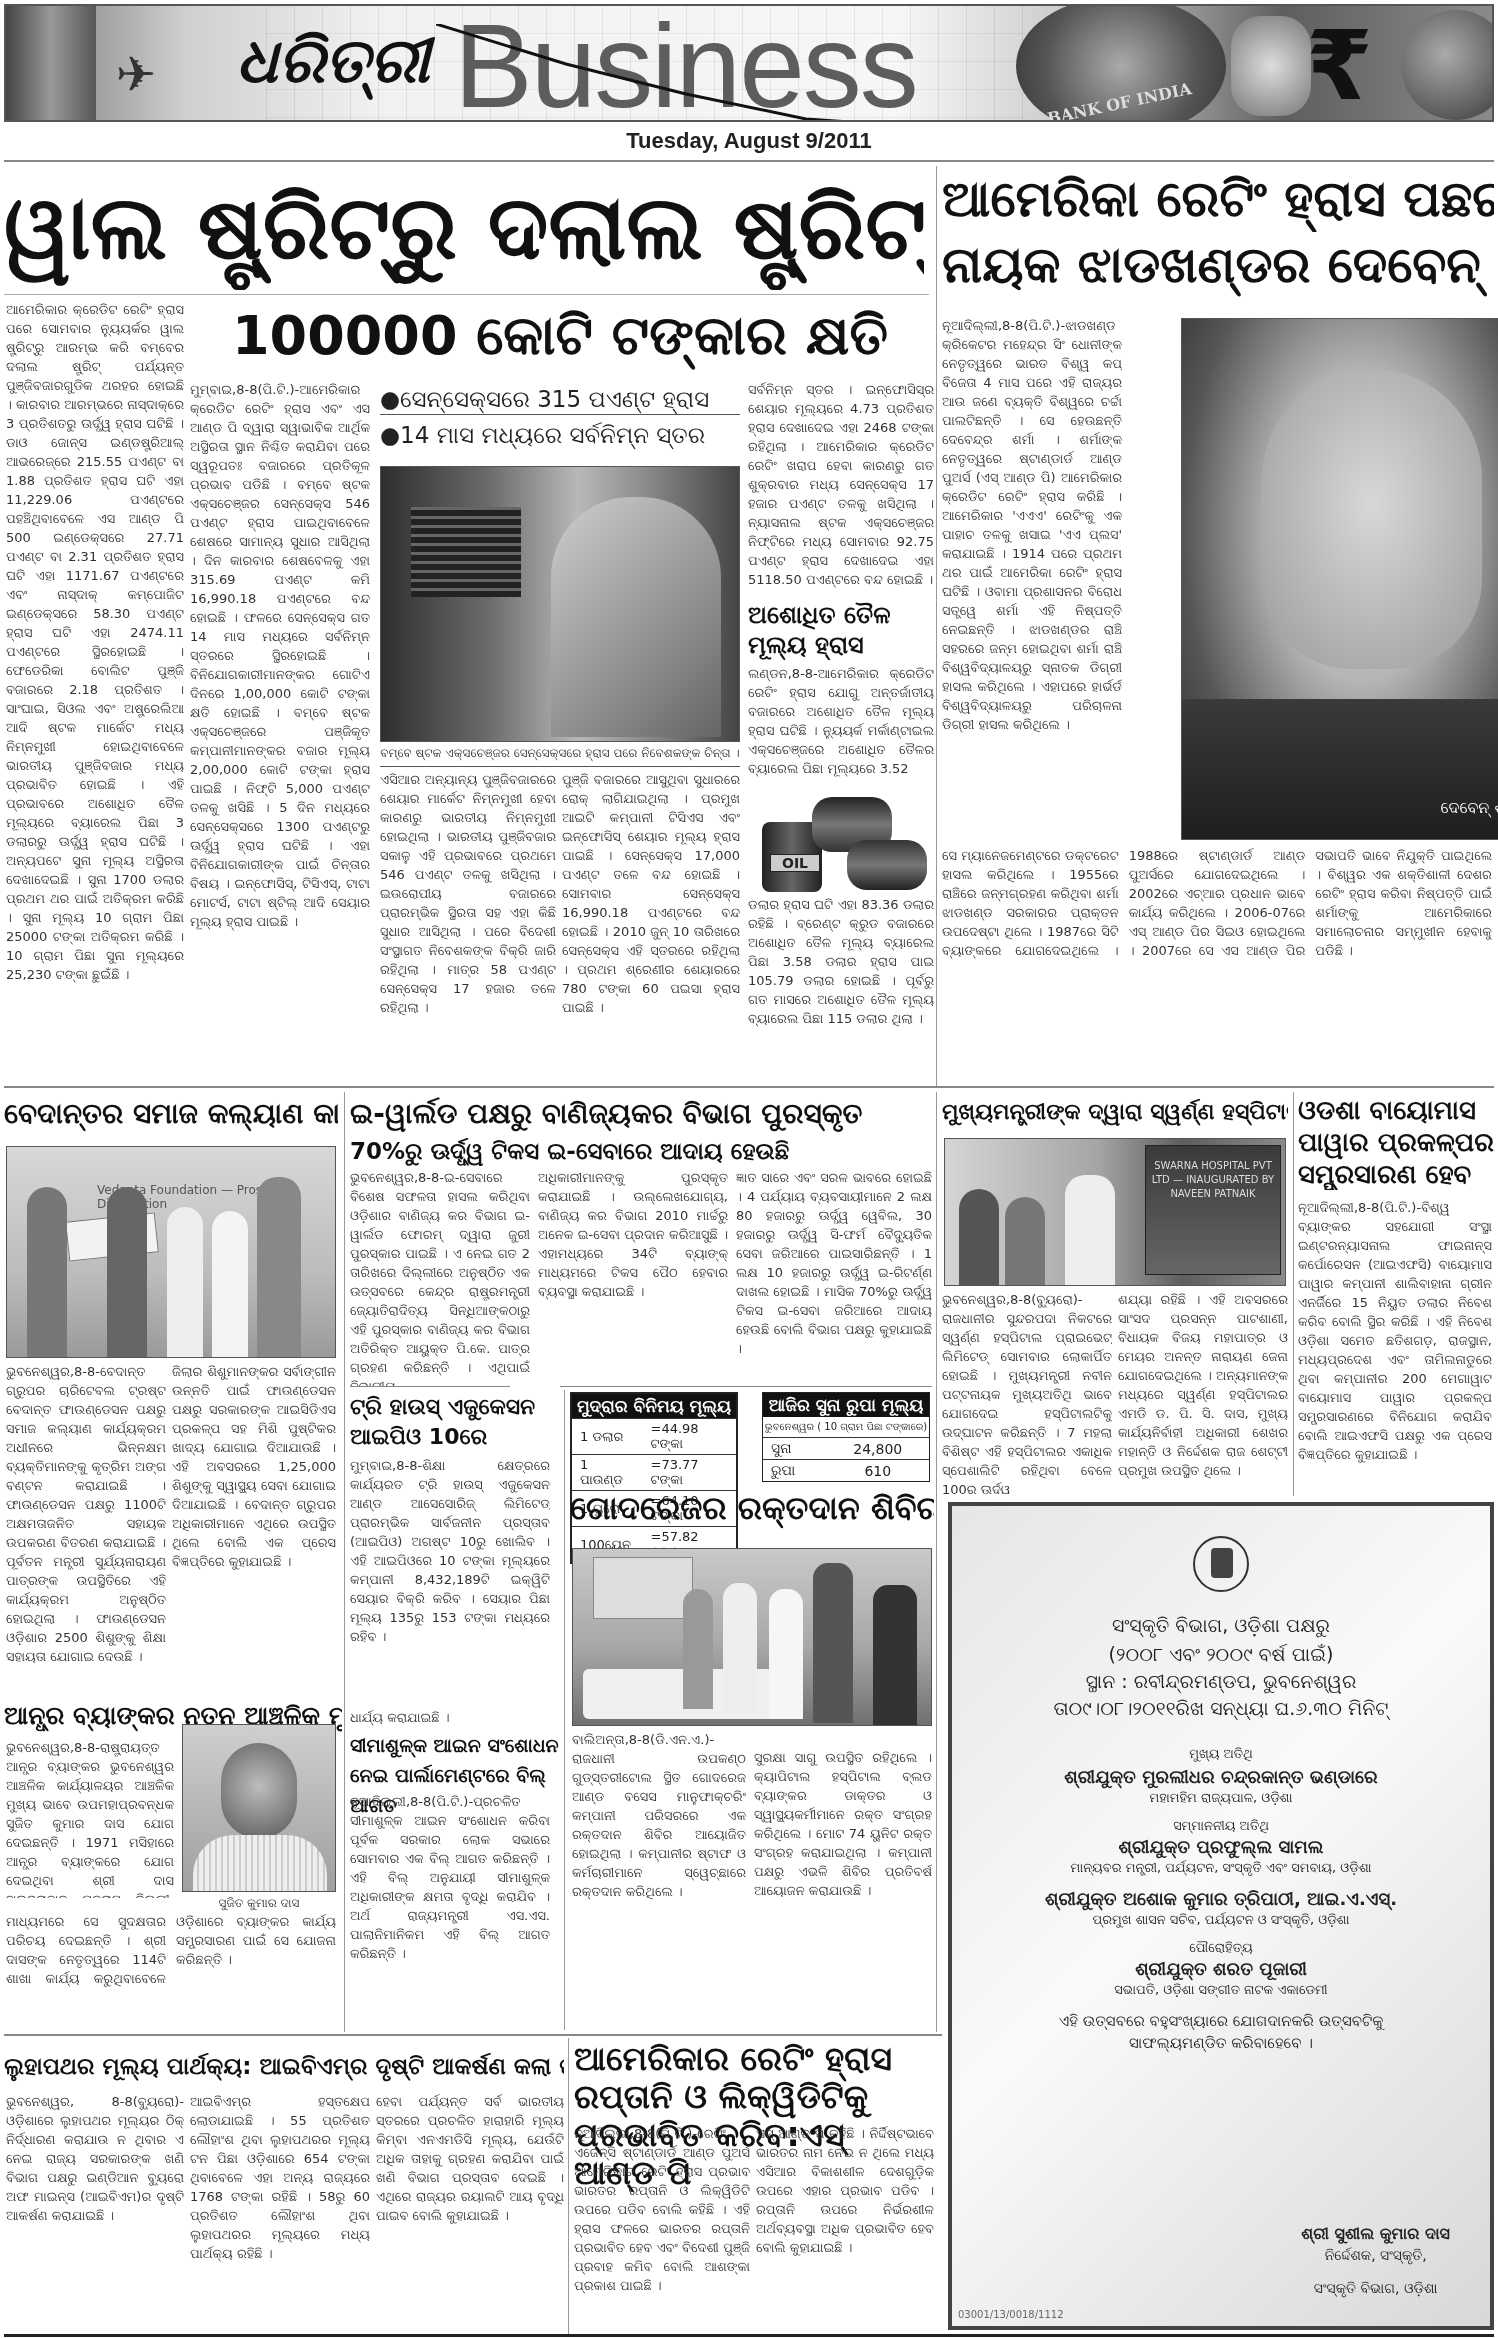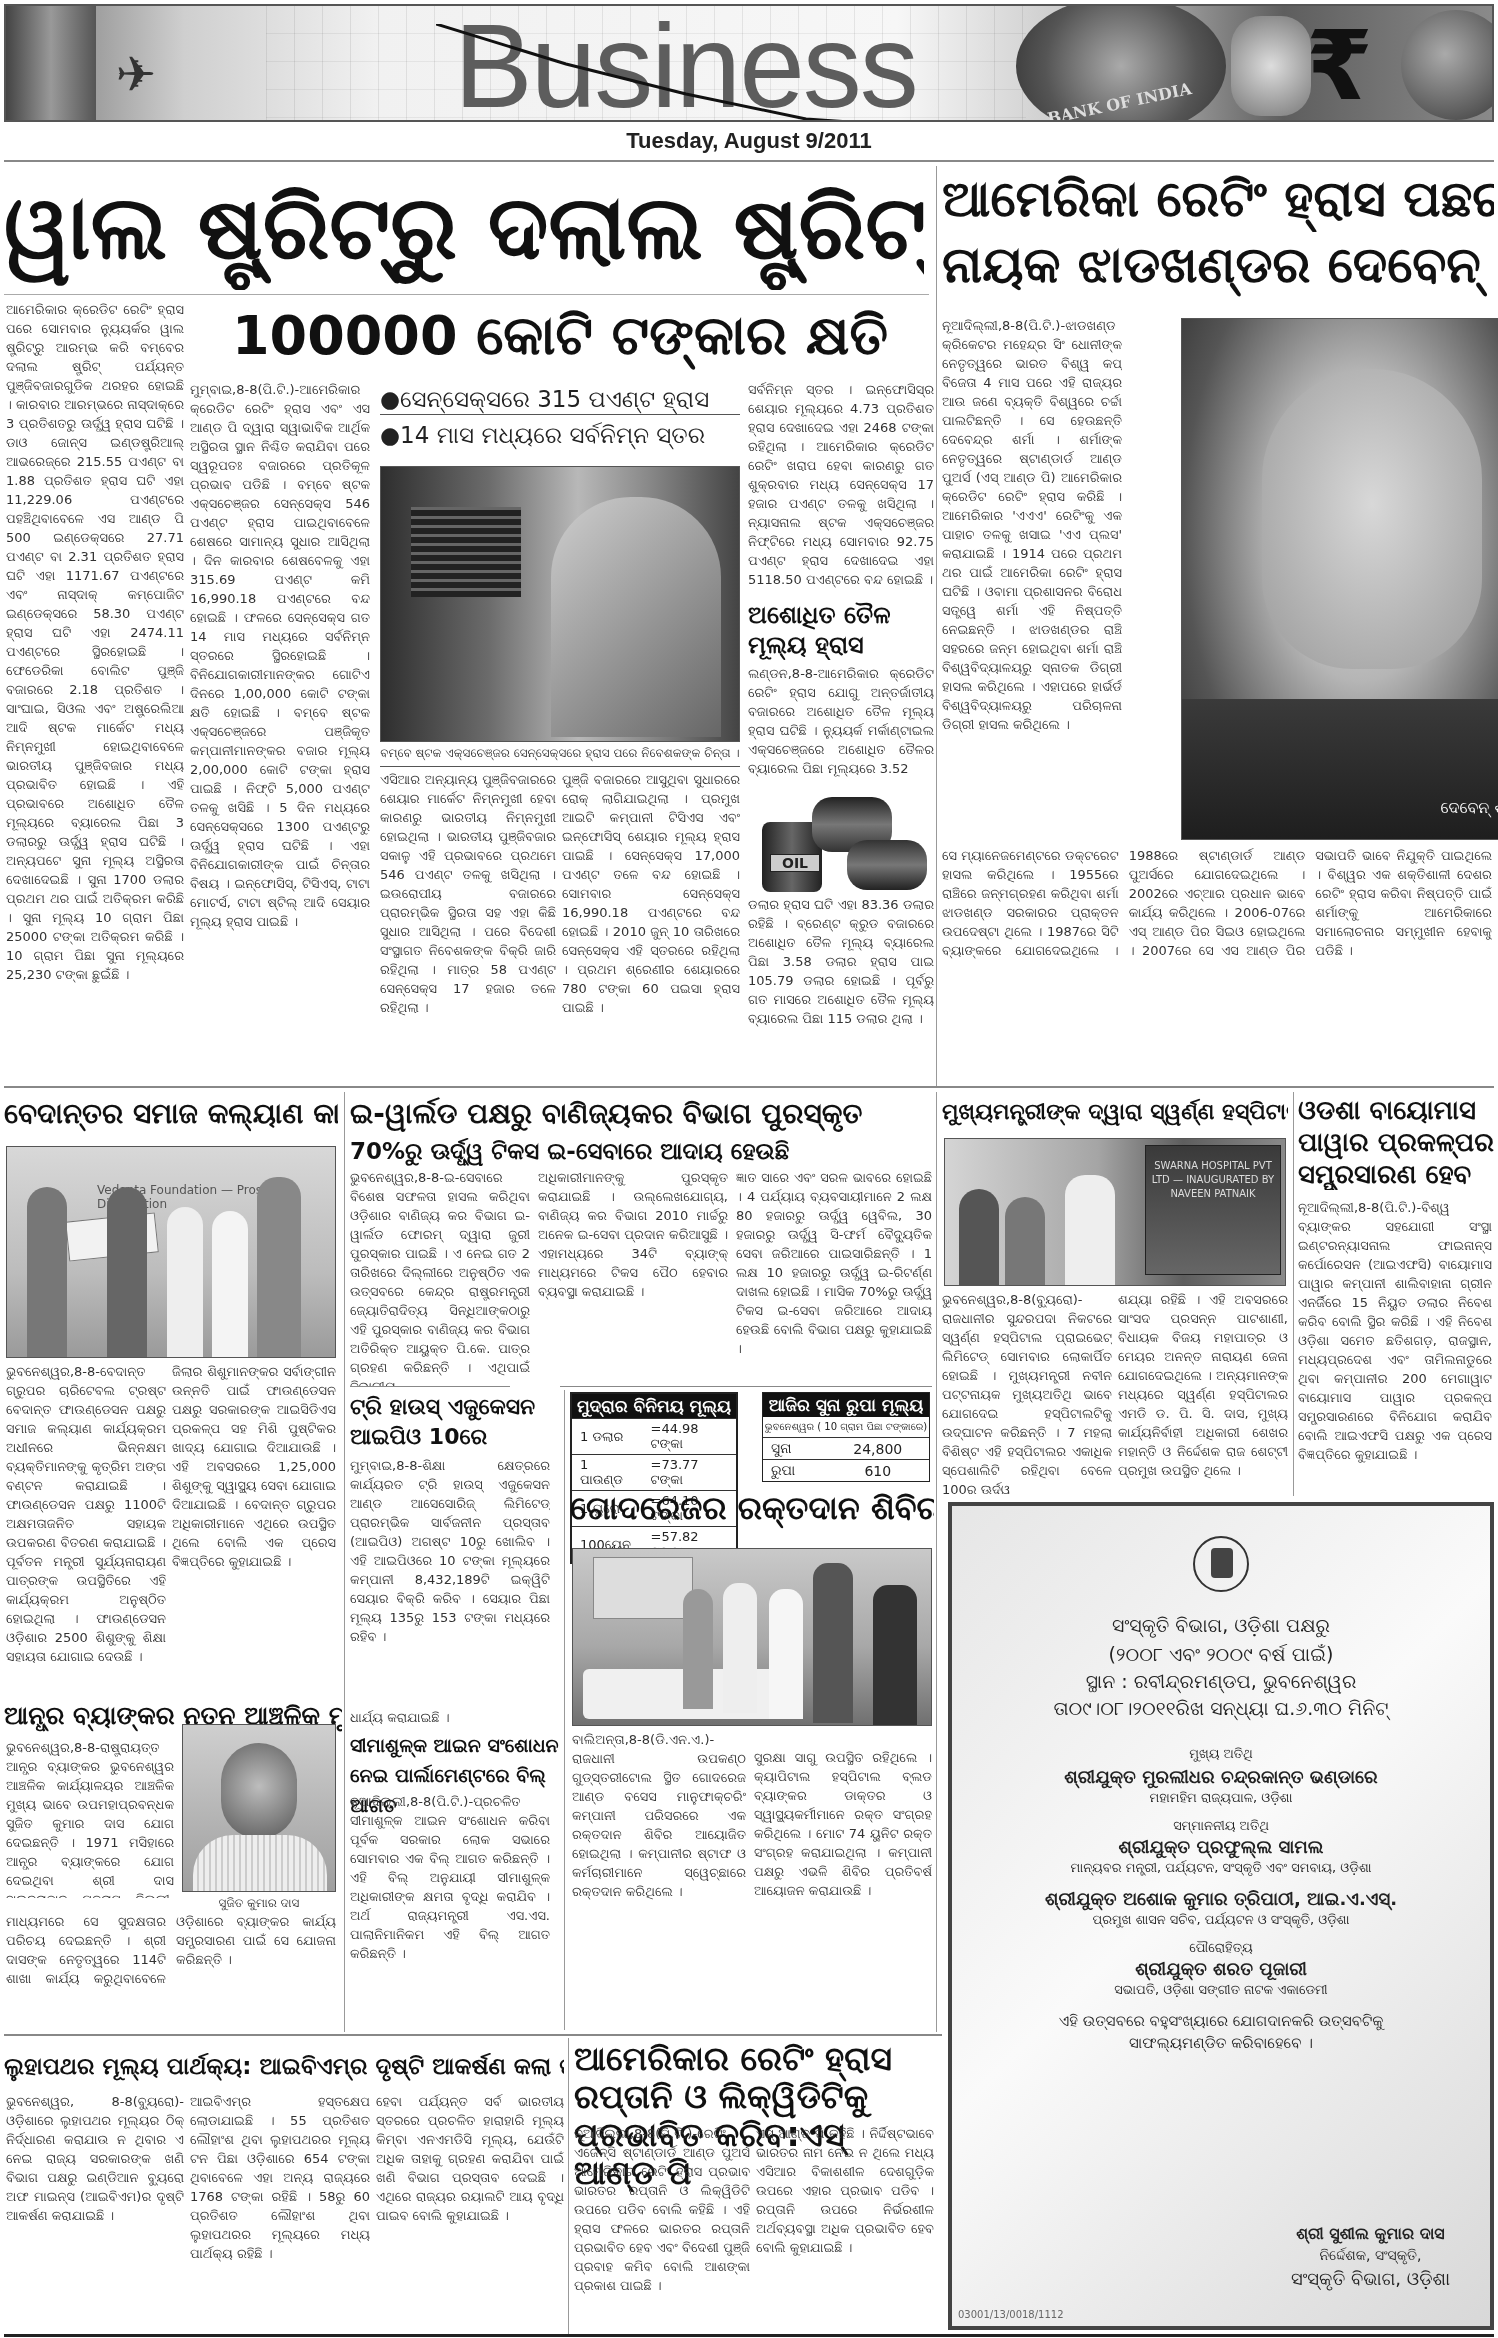--- a/index.html
+++ b/index.html
@@ -34,20 +34,21 @@
   .seal { margin: 30px auto 0; width: 56px; height: 56px; border-radius:50%; border:2px solid #333; position:relative; }
   .seal::after { content:""; position:absolute; left:16px; top:10px; width:22px; height:30px; background:#444; border-radius:4px; }
 </style>
 </head>
 <body>
 
 <div class="abs masthead">
   <div class="mast-grid"></div>
   <div class="abs" style="left:0;top:0;width:90px;height:118px;background:linear-gradient(90deg,#444,#999,#555);"></div>
   <div class="abs" style="left:110px;top:40px;font-size:48px;color:#333;">✈</div>
+  <div class="mast-brand">ଧରିତ୍ରୀ</div>
   <div class="mast-title">Business</div>
   <svg class="mast-arrow" viewBox="0 0 600 110">
     <polyline points="0,0 130,40 250,70 370,95 560,108" fill="none" stroke="#111" stroke-width="3"></polyline>
     <polygon points="560,100 590,109 560,116" fill="#111"></polygon>
   </svg>
   <div class="mast-seal"></div>
   <div class="mast-seal-text">BANK OF INDIA</div>
   <div class="abs" style="left:1225px;top:10px;width:80px;height:100px;background:radial-gradient(circle,#ddd,#777);border-radius:30px;"></div>
   <div class="mast-globe"></div>
   <div class="mast-rupee">₹</div>
@@ -232,21 +233,21 @@
   <span class="ad-line" style="margin-top:12px;font-size:18px;font-weight:bold;">ଶ୍ରୀଯୁକ୍ତ ଅଶୋକ କୁମାର ତ୍ରିପାଠୀ, ଆଇ.ଏ.ଏସ୍.</span>
   <span class="ad-line" style="margin-top:2px;font-size:13px;">ପ୍ରମୁଖ ଶାସନ ସଚିବ, ପର୍ଯ୍ୟଟନ ଓ ସଂସ୍କୃତି, ଓଡ଼ିଶା</span>
   <span class="ad-line" style="margin-top:12px;font-size:13px;">ପୌରୋହିତ୍ୟ</span>
   <span class="ad-line" style="margin-top:2px;font-size:18px;font-weight:bold;">ଶ୍ରୀଯୁକ୍ତ ଶରତ ପୂଜାରୀ</span>
   <span class="ad-line" style="margin-top:2px;font-size:13px;">ସଭାପତି, ଓଡ଼ିଶା ସଙ୍ଗୀତ ନାଟକ ଏକାଡେମୀ</span>
   <span class="ad-line" style="margin-top:14px;font-size:15px;">ଏହି ଉତ୍ସବରେ ବହୁସଂଖ୍ୟାରେ ଯୋଗଦାନକରି ଉତ୍ସବଟିକୁ</span>
   <span class="ad-line" style="margin-top:4px;font-size:15px;">ସାଫଲ୍ୟମଣ୍ଡିତ କରିବାହେବେ ।</span>
   <div style="position:absolute;right:40px;top:718px;text-align:center;">
     <span class="ad-line" style="font-size:16px;font-weight:bold;">ଶ୍ରୀ ସୁଶୀଲ କୁମାର ଦାସ</span>
     <span class="ad-line" style="margin-top:4px;font-size:14px;">ନିର୍ଦ୍ଦେଶକ, ସଂସ୍କୃତି,</span>
-    <span class="ad-line" style="margin-top:4px;font-size:18px;">ସଂସ୍କୃତି ବିଭାଗ, ଓଡ଼ିଶା</span>
+    <span class="ad-line" style="margin-top:16px;font-size:14px;">ସଂସ୍କୃତି ବିଭାଗ, ଓଡ଼ିଶା</span>
   </div>
   <div style="position:absolute;left:6px;bottom:6px;font-size:10px;color:#666;">03001/13/0018/1112</div>
 </div>
 
 <div class="abs rule" style="left:4px;top:2034px;width:938px;"></div>
 
 <div class="abs headline" style="left:4px;top:2044px;width:560px;font-size:23px;line-height:44px;">ଲୁହାପଥର ମୂଲ୍ୟ ପାର୍ଥକ୍ୟ: ଆଇବିଏମ୍‌ର ଦୃଷ୍ଟି ଆକର୍ଷଣ କଲା ଖଣି ବିଭାଗ</div>
 <div class="abs body-text" style="left:6px;top:2092px;width:178px;height:238px;">ଭୁବନେଶ୍ୱର, 8-8(ବ୍ୟୁରୋ)- ଓଡ଼ିଶାରେ ଲୁହାପଥର ମୂଲ୍ୟର ଠିକ୍ ନିର୍ଦ୍ଧାରଣ କରାଯାଉ ନ ଥିବାର ଏ ନେଇ ରାଜ୍ୟ ସରକାରଙ୍କ ଖଣି ବିଭାଗ ପକ୍ଷରୁ ଇଣ୍ଡିଆନ ବ୍ୟୁରୋ ଅଫ ମାଇନ୍ସ (ଆଇବିଏମ)ର ଦୃଷ୍ଟି ଆକର୍ଷଣ କରାଯାଇଛି ।</div>
 <div class="abs body-text" style="left:190px;top:2092px;width:180px;height:238px;">ଆଇବିଏମ୍‌ର ହସ୍ତକ୍ଷେପ ଲୋଡାଯାଇଛି । 55 ପ୍ରତିଶତ ଲୌହାଂଶ ଥିବା ଲୁହାପଥରର ମୂଲ୍ୟ ଟନ ପିଛା ଓଡ଼ିଶାରେ 654 ଟଙ୍କା ଥିବାବେଳେ ଏହା ଅନ୍ୟ ରାଜ୍ୟରେ 1768 ଟଙ୍କା ରହିଛି । 58ରୁ 60 ପ୍ରତିଶତ ଲୌହାଂଶ ଥିବା ଲୁହାପଥରର ମୂଲ୍ୟରେ ମଧ୍ୟ ପାର୍ଥକ୍ୟ ରହିଛି ।</div>
 <div class="abs body-text" style="left:376px;top:2092px;width:188px;height:238px;">ହେବା ପର୍ଯ୍ୟନ୍ତ ସର୍ବ ଭାରତୀୟ ସ୍ତରରେ ପ୍ରଚଳିତ ହାରାହାରି ମୂଲ୍ୟ କିମ୍ବା ଏନଏମଡିସି ମୂଲ୍ୟ, ଯେଉଁଟି ଅଧିକ ତାହାକୁ ଗ୍ରହଣ କରାଯିବା ପାଇଁ ଖଣି ବିଭାଗ ପ୍ରସ୍ତାବ ଦେଇଛି । ଏଥିରେ ରାଜ୍ୟର ରୟାଲଟି ଆୟ ବୃଦ୍ଧି ପାଇବ ବୋଲି କୁହାଯାଇଛି ।</div>

